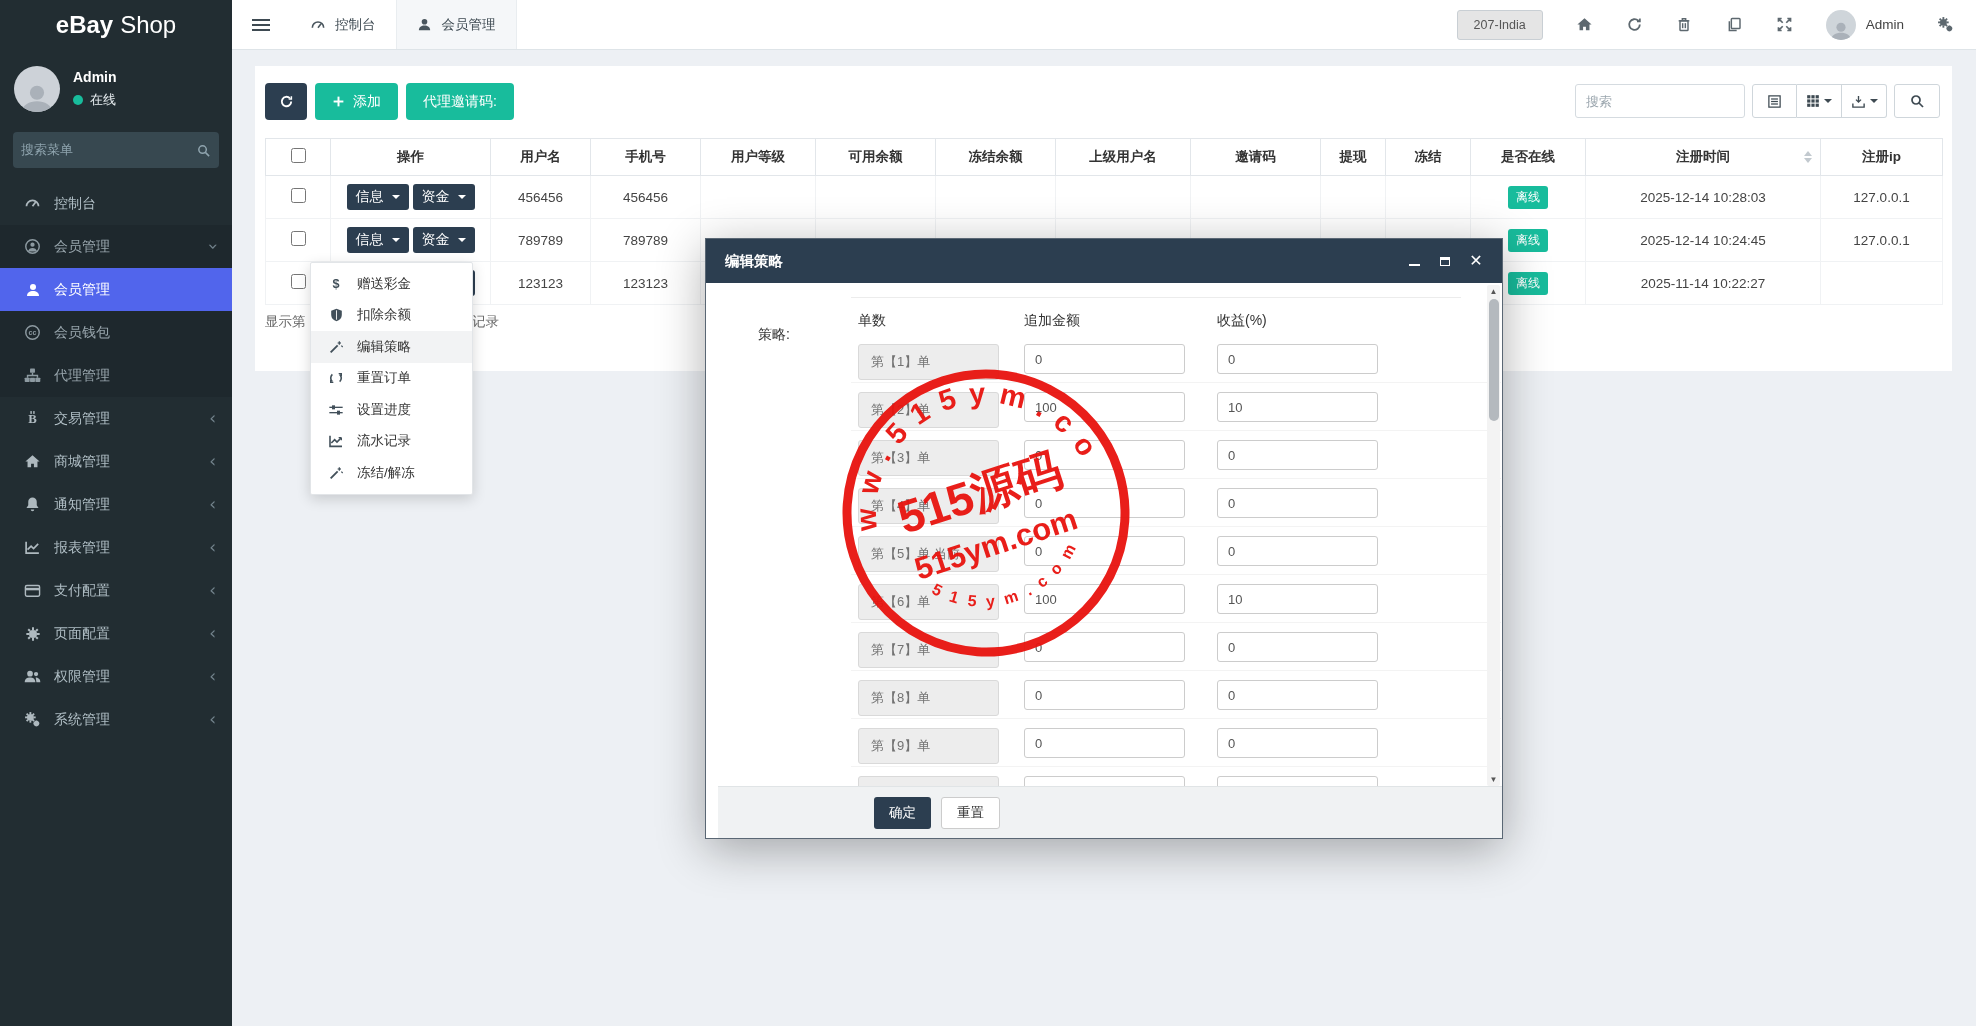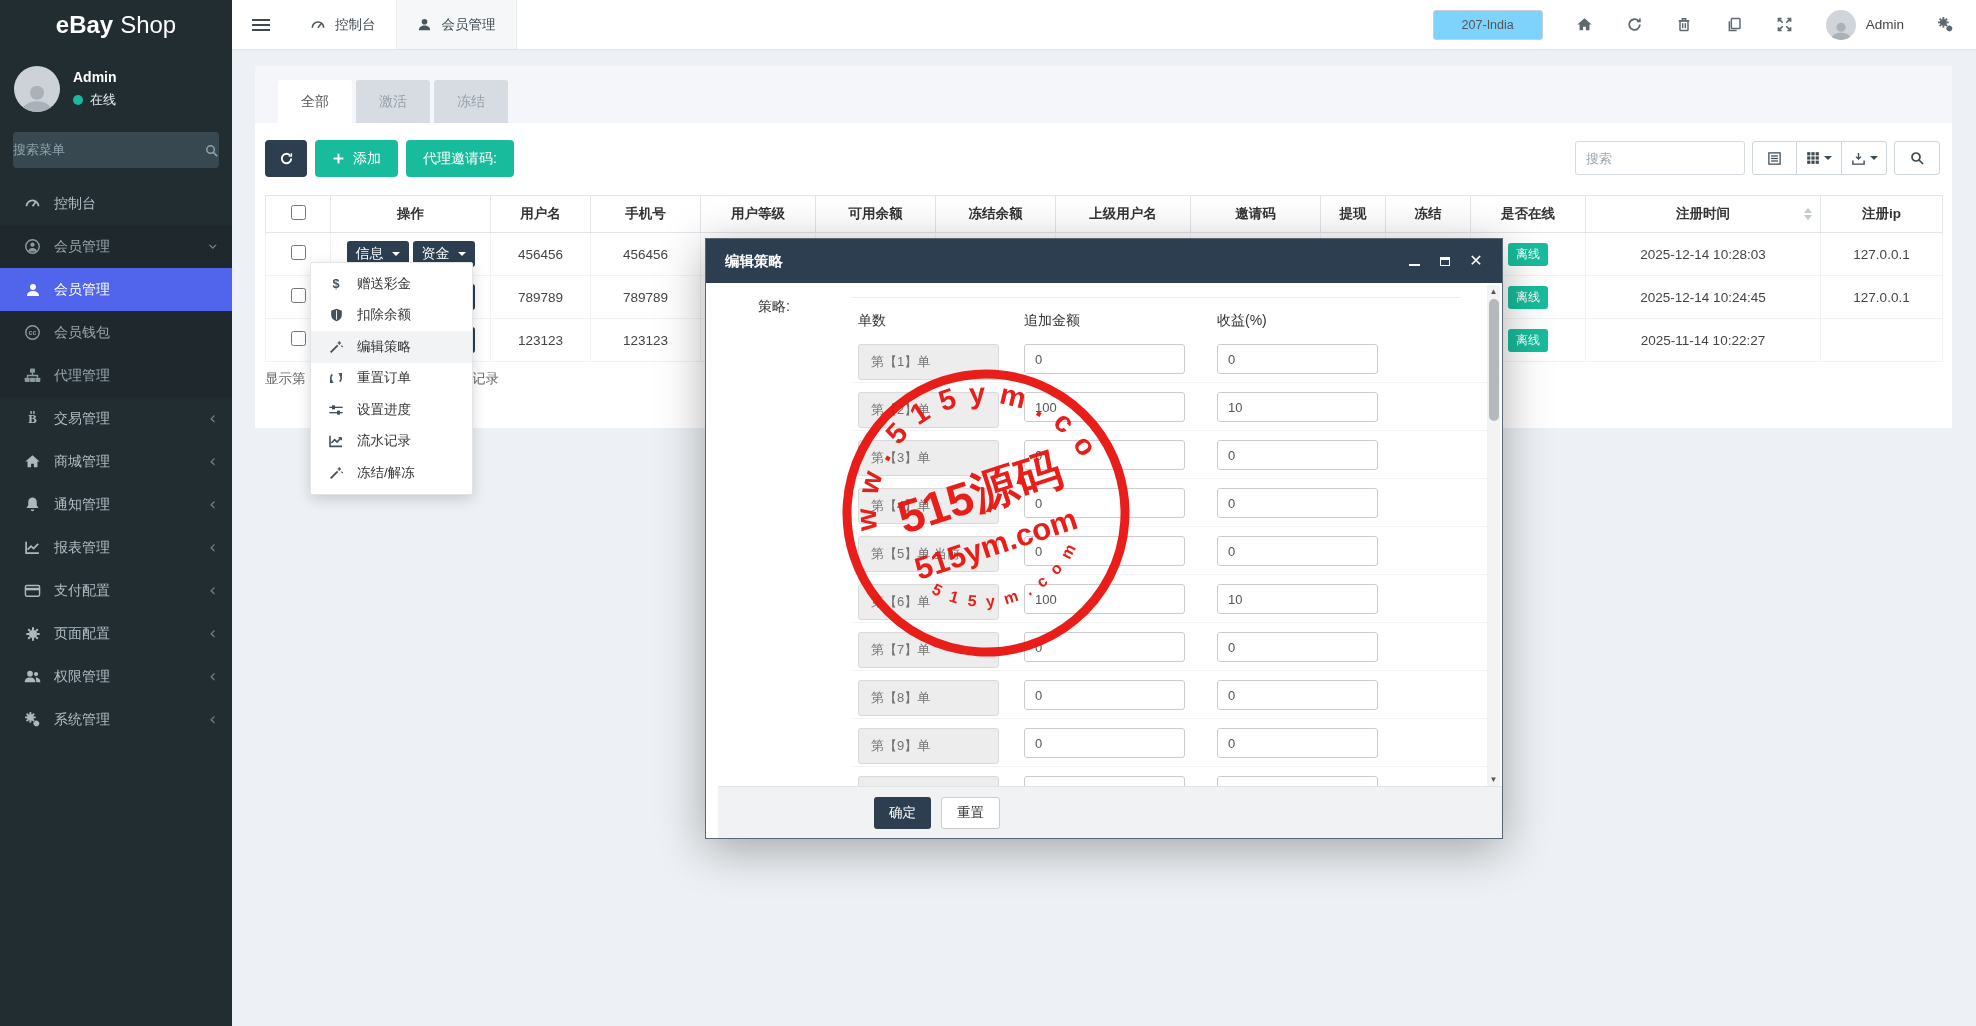--- a/index.html
+++ b/index.html
@@ -13,21 +13,21 @@
   
   .sidebar { position:absolute; left:0; top:0; width:232px; height:1026px; background:#222d32; z-index:20; }
   .logo { height:50px; display:flex; align-items:center; justify-content:center; color:#fff; font-size:24px; background:#222d32; }
   .logo b { font-weight:bold; }
   .logo span { font-weight:300; margin-left:7px; }
   .user-panel { display:flex; align-items:center; gap:13px; padding:16px 14px 14px 14px; }
   .avatar { width:46px; height:46px; border-radius:50%; background:#cdd2d8; display:flex; align-items:flex-end; justify-content:center; overflow:hidden; color:#aab1b9; }
   .up-name { color:#fff; font-size:14px; font-weight:bold; }
   .up-status { margin-top:6px; color:#e8eef1; font-size:13px; display:flex; align-items:center; gap:7px; }
   .dot { width:10px; height:10px; border-radius:50%; background:#18bc9c; display:inline-block; }
-  .side-search { margin:6px 13px 14px 13px; height:36px; background:#374850; border-radius:4px; display:flex; align-items:center; padding:0 0; color:#8fa4ae; font-size:13px;justify-content:space-between; }
+  .side-search { margin:6px 13px 14px 13px; height:36px; background:#374850; border-radius:4px; display:flex; align-items:center; padding:0 8px; color:#8fa4ae; font-size:13px;justify-content:space-between; }
   .side-search .ph { flex:1; }
   .menu { }
   .m-item { height:43px; display:flex; align-items:center; gap:13px; padding:0 16px 0 24px; color:#b0bec5; font-size:14px; cursor:pointer; position:relative; }
   .m-item .i { width:17px; height:17px; color:#aeb9bf; }
   .m-group { background:#1e282d; }
   .m-group .m-item { color:#98a5ac; }
   .m-group .m-item .i { color:#8d9aa1; }
   .m-item.active { background:#5165ec; color:#fff; }
   .m-item.active .i { color:#fff; }
   .chev { margin-left:auto; color:#72828b; font-size:17px; line-height:1; font-family:"DejaVu Sans",sans-serif; }
@@ -35,21 +35,21 @@
 
   
   .navbar { position:absolute; left:232px; top:0; right:0; height:50px; background:#fff; border-bottom:1px solid #dee4e8; display:flex; align-items:stretch; z-index:5; }
   .burger { width:58px; display:flex; align-items:center; justify-content:center; cursor:pointer; }
   .burger div { width:18px; }
   .burger i { display:block; height:2px; background:#3e4a52; margin:3px 0; }
   .nav-tab { display:flex; align-items:center; gap:9px; padding:0 20px; font-size:13.5px; color:#3e4a52; cursor:pointer; }
   .nav-tab .i { width:16px; height:16px; color:#4a565e; }
   .nav-tab.current { background:#f5f7f9; border-left:1px solid #e9edf0; border-right:1px solid #e9edf0; }
   .nav-right { margin-left:auto; display:flex; align-items:center; padding-right:22px; gap:33px; }
-  .region-btn { border:1px solid #c9cfd4; border-radius:3px; height:30px; padding:0 28px; font-size:12.5px; color:#555; display:flex; align-items:center; background:#7dd3fc; cursor:pointer; }
+  .region-btn { border:1px solid #c9cfd4; border-radius:3px; height:30px; padding:0 16px; font-size:12.5px; color:#555; display:flex; align-items:center; background:#e5e5e5; cursor:pointer; }
   .nav-ic { width:17px; height:17px; color:#5d686f; cursor:pointer; }
   .nav-user { display:flex; align-items:center; gap:10px; cursor:pointer; }
   .nav-avatar { width:30px; height:30px; border-radius:50%; background:#cfd5da; display:flex; align-items:flex-end; justify-content:center; overflow:hidden; color:#aab1b9; }
   .nav-user span { font-size:13.5px; color:#444; }
 
   
   .content { position:absolute; left:232px; top:50px; right:0; bottom:0; background:#edf0f4; }
   .card { position:absolute; left:23px; top:16px; width:1697px; height:362px; }
   .tabbar { height:57px; background:#f4f6f9; display:flex; align-items:flex-end; padding-left:23px; gap:4px; }
   .tab { height:43px; display:flex; align-items:center; padding:0 23px; font-size:14px; border-radius:3px 3px 0 0; cursor:pointer; }
@@ -100,21 +100,21 @@
   .mc-min i { display:block; width:11px; height:2px; background:#fff; margin-top:8px; }
   .mc-max i { display:block; width:10px; height:9px; border:1.5px solid #fff; border-top-width:3px; }
   .mc-close { font-size:16px; line-height:1; }
   .m-body { position:relative; height:505px; background:#fff; overflow:hidden; }
   .m-scroll { position:absolute; right:2px; top:2px; bottom:2px; width:13px; background:#f3f3f3; border-radius:2px; }
   .m-scroll .arr { position:absolute; left:0; width:13px; text-align:center; font-size:8px; color:#555; }
   .m-scroll .a-up { top:2px; }
   .m-scroll .a-dn { bottom:2px; }
   .m-thumb { position:absolute; left:1.5px; top:14px; width:10px; height:122px; background:#b4b9be; border-radius:5px; }
   .m-divider { position:absolute; left:145px; top:14px; width:610px; border-top:1px solid #ececec; }
-  .m-lab { position:absolute; left:52px; top:15px; font-size:14px; color:#333; }
+  .m-lab { position:absolute; left:52px; top:43px; font-size:14px; color:#333; }
   .m-colh { position:absolute; top:29px; font-size:14px; color:#333; }
   .m-colh.c1 { left:152px; } .m-colh.c2 { left:318px; } .m-colh.c3 { left:511px; }
   .f-row { position:absolute; left:145px; width:650px; height:48px; border-bottom:1px solid #f3f3f3; }
   .f-row.last { border-bottom:none; }
   .f-tag { position:absolute; left:7px; top:9px; width:141px; height:30px; background:#ededed; border:1px solid #d9d9d9; border-radius:3px; font-size:13px; color:#737373; display:flex; align-items:center; padding:17px 12px; }
   .f-in { position:absolute; top:9px; width:161px; height:30px; border:1px solid #ccc; border-radius:3px; font-size:13px; color:#555; padding:0 10px; font-family:inherit; outline:none; background:#fff; }
   .f-in.a { left:173px; } .f-in.b { left:366px; }
   .m-footer { position:absolute; left:12px; right:0; bottom:0; height:52px; background:#f0f2f3; border-top:1px solid #e0e4e6; display:flex; align-items:center; padding-left:156px; gap:10px; }
   .btn-ok { height:32px; background:#2c3e50; color:#fff; border:none; border-radius:3px; font-size:13.5px; padding:0 15px; cursor:pointer; font-family:inherit; }
   .btn-reset { height:32px; background:#fff; color:#333; border:1px solid #ccc; border-radius:3px; font-size:13.5px; padding:0 15px; cursor:pointer; font-family:inherit; }
@@ -397,25 +397,20 @@
             <line x1="17.5" y1="20" x2="17.5" y2="21.5"></line>
             <line x1="13.5" y1="17.5" x2="15" y2="17.5"></line>
             <line x1="20" y1="17.5" x2="21.5" y2="17.5"></line>
           </svg>
         </span>
     </div>
   </div>
 
   <div class="content">
     <div class="card">
-      <div class="tabbar">
-        <div class="tab on">全部</div>
-        <div class="tab off">激活</div>
-        <div class="tab off">冻结</div>
-      </div>
       <div class="card-body">
 
         <div class="toolbar">
           <div class="tool-left">
             <button class="btn btn-darksq">
                 <span class="i">
                   <svg width="15" height="15" viewBox="0 0 24 24" fill="none" stroke="currentColor" stroke-width="3">
                     <path d="M19.5 12a7.5 7.5 0 1 1-2.2-5.3"></path>
                     <path d="M19.8 3.5v4.3h-4.3" stroke-width="2.4"></path>
                   </svg>

